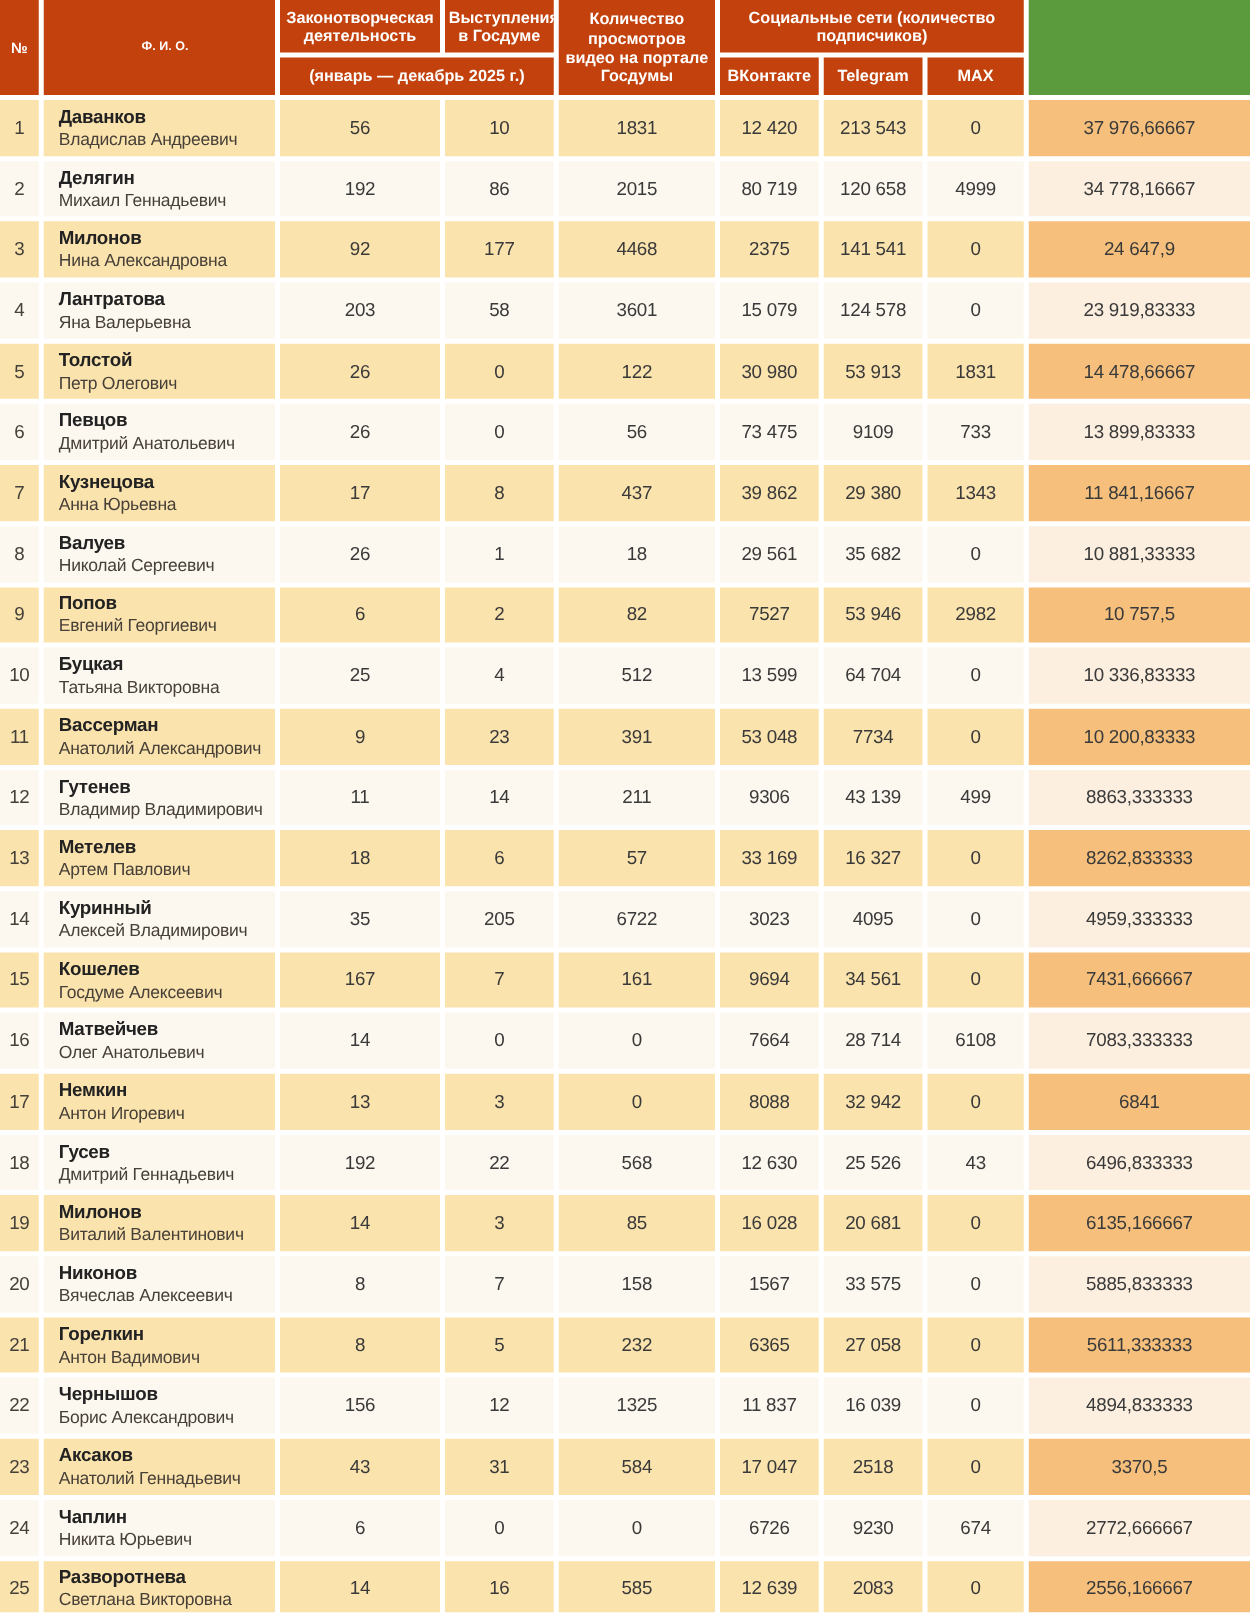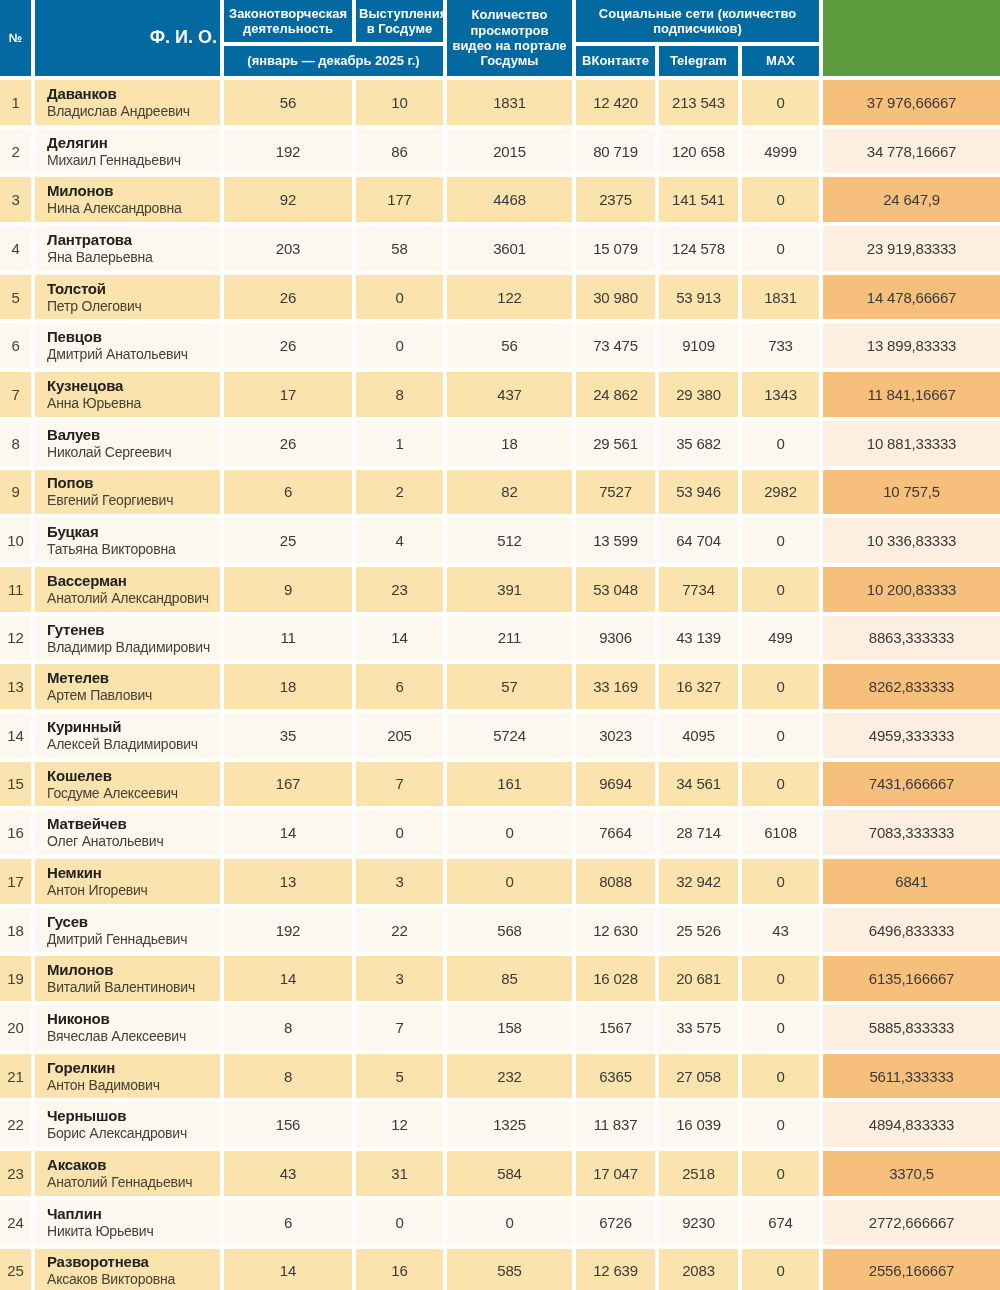--- a/index.html
+++ b/index.html
@@ -20,32 +20,32 @@
     table-layout: fixed;
     width: 1008px;
     margin: -4px;
   }
   th, td {
     padding: 0;
     vertical-align: middle;
     overflow: hidden;
   }
   thead th {
-    background: #0369a1;
+    background: #c2410c;
     color: #ffffff;
     font-size: 13px;
     font-weight: bold;
     line-height: 1.18;
     text-align: center;
     padding: 2px 3px;
   }
   thead tr.h1 th { height: 38px; }
   thead tr.h2 th { height: 26px; }
   th.num-h { font-size: 12px; }
-  th.fio-h { text-align: right; padding-left: 12px; font-size: 18px; }
+  th.fio-h { text-align: center; padding-left: 12px; font-size: 10px; }
   th.rating-h { background: #5c9a3e; }
 
   tbody td {
     height: 44.7px;
     text-align: center;
     font-size: 15px;
     color: #3a3a3a;
     letter-spacing: -0.2px;
   }
   tbody tr:nth-child(odd) td { background: #fbe3ad; }
@@ -197,21 +197,21 @@
 
   <tr>
     <td class="num">7</td>
     <td class="fio">
       <span class="surname">Кузнецова</span>
       <span class="given">Анна Юрьевна</span>
     </td>
     <td>17</td>
     <td>8</td>
     <td>437</td>
-    <td>24 862</td>
+    <td>39 862</td>
     <td>29 380</td>
     <td>1343</td>
     <td class="rating">11 841,16667</td>
   </tr>
 
   <tr>
     <td class="num">8</td>
     <td class="fio">
       <span class="surname">Валуев</span>
       <span class="given">Николай Сергеевич</span>
@@ -301,21 +301,21 @@
   </tr>
 
   <tr>
     <td class="num">14</td>
     <td class="fio">
       <span class="surname">Куринный</span>
       <span class="given">Алексей Владимирович</span>
     </td>
     <td>35</td>
     <td>205</td>
-    <td>5724</td>
+    <td>6722</td>
     <td>3023</td>
     <td>4095</td>
     <td>0</td>
     <td class="rating">4959,333333</td>
   </tr>
 
   <tr>
     <td class="num">15</td>
     <td class="fio">
       <span class="surname">Кошелев</span>
@@ -462,21 +462,21 @@
     <td>6726</td>
     <td>9230</td>
     <td>674</td>
     <td class="rating">2772,666667</td>
   </tr>
 
   <tr>
     <td class="num">25</td>
     <td class="fio">
       <span class="surname">Разворотнева</span>
-      <span class="given">Аксаков Викторовна</span>
+      <span class="given">Светлана Викторовна</span>
     </td>
     <td>14</td>
     <td>16</td>
     <td>585</td>
     <td>12 639</td>
     <td>2083</td>
     <td>0</td>
     <td class="rating">2556,166667</td>
   </tr>
 </tbody>

